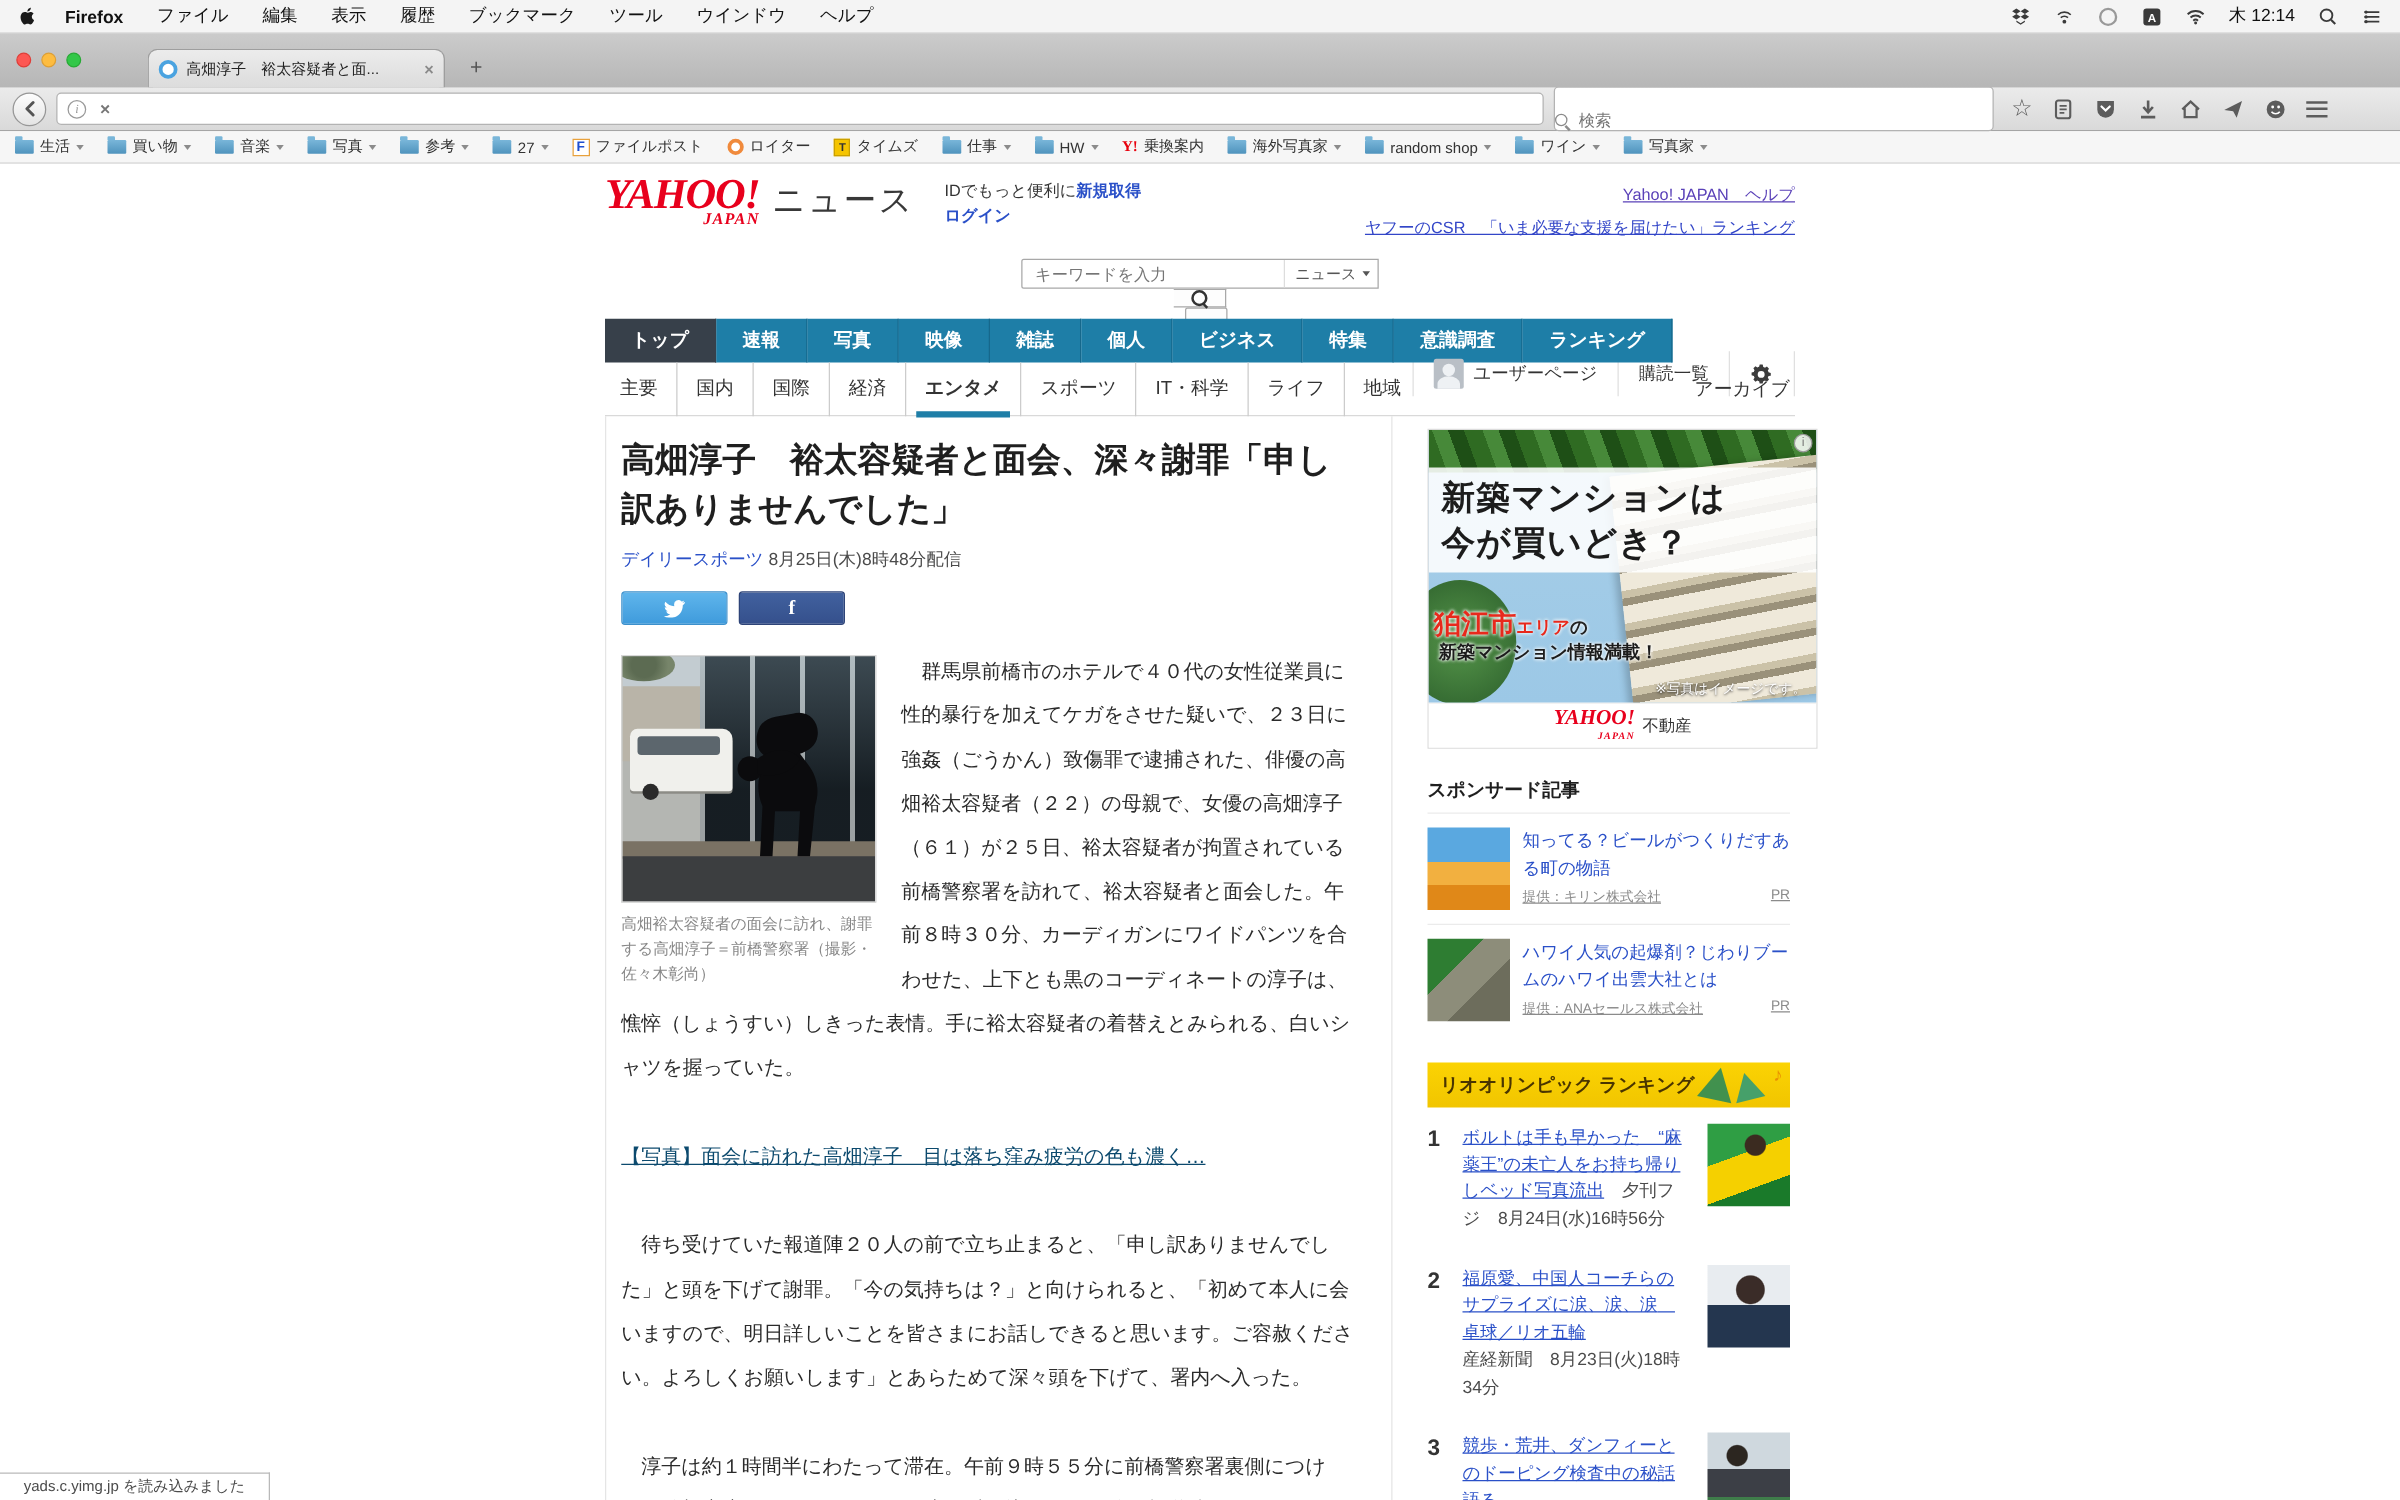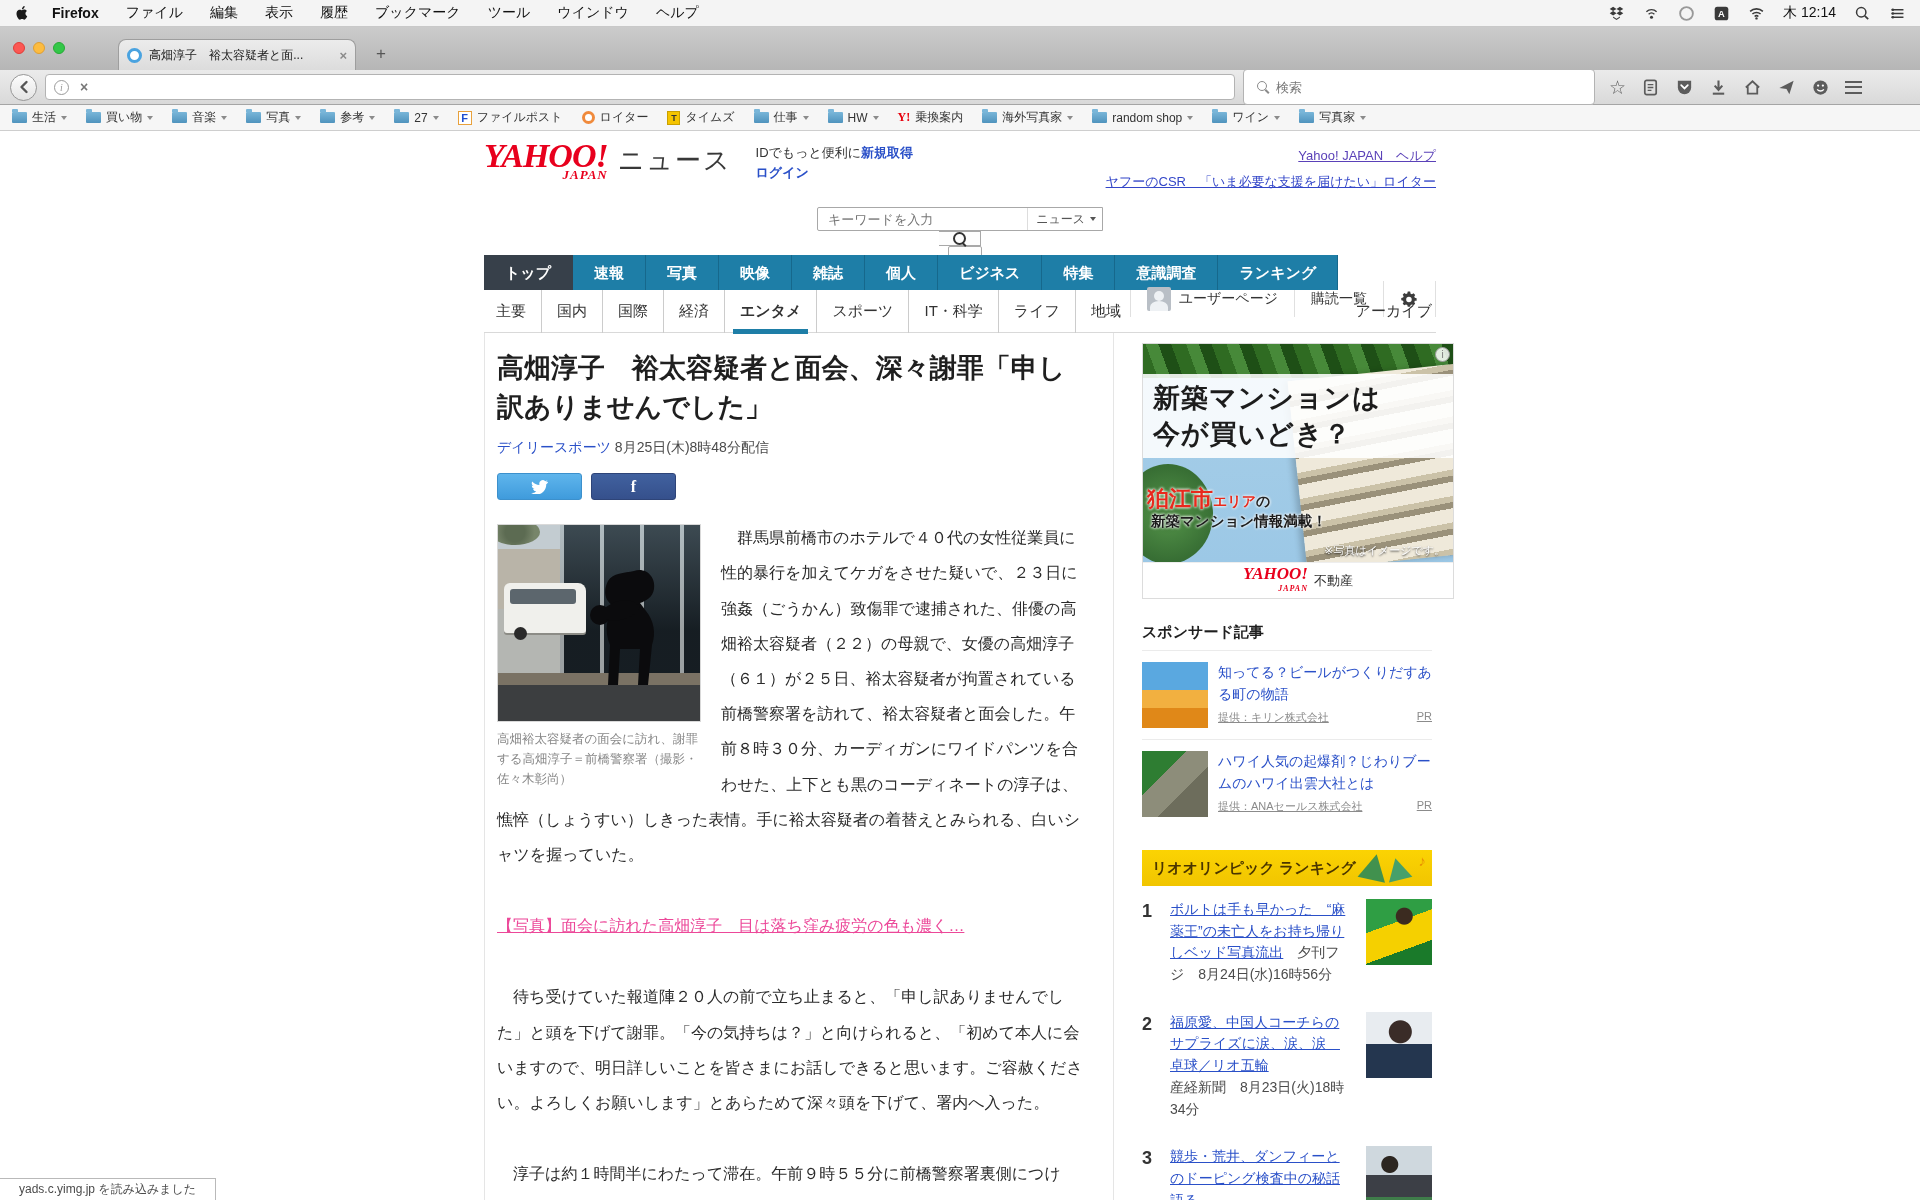--- a/index.html
+++ b/index.html
@@ -29,21 +29,21 @@
   .tab-close { color:#8a8a8a; font-size:13px; font-weight:bold; }
   .newtab { position:absolute; left:368px; bottom:4px; width:26px; height:24px; color:#555; font-size:17px; text-align:center; line-height:24px; }
 
   
   .navbar { height:35px; background:linear-gradient(#ebebeb,#d9d9d9); border-bottom:1px solid #a5a5a5; display:flex; align-items:center; padding:0 10px; gap:8px; }
   .backbtn { width:27px; height:27px; border-radius:50%; border:1px solid #979797; background:linear-gradient(#fdfdfd,#e4e4e4); display:flex; align-items:center; justify-content:center; flex:none; }
   .urlfield { width:1190px; height:26px; background:#fff; border:1px solid #b3b3b3; border-radius:4px; display:flex; align-items:center; padding:0 8px; gap:7px; }
   .iicon { width:15px; height:15px; border-radius:50%; border:1px solid #9a9a9a; color:#9a9a9a; font-size:10px; text-align:center; line-height:14px; font-family:"Liberation Serif",serif; font-style:italic; flex:none; }
   .urltext { font-size:13px; color:#3c3c3c; flex:1; white-space:nowrap; overflow:hidden; }
   .stopx { color:#777; font-size:14px; font-weight:bold; padding:0 4px; }
-  .ffsearch { width:352px; height:36px; background:#fff; border:1px solid #b3b3b3; border-radius:4px; display:flex; align-items:center; padding:0 13px; gap:6px; }
+  .ffsearch { width:352px; height:36px; background:#fff; border:1px solid #b3b3b3; border-radius:4px; display:flex; align-items:flex-end; padding:0 0; gap:6px; }
   .ffsearch input { border:none; outline:none; flex:1; font-size:13px; font-family:inherit; color:#444; background:transparent; }
   .mag { width:13px; height:13px; position:relative; flex:none; }
   .mag::before { content:""; position:absolute; left:0; top:0; width:8px; height:8px; border:1.6px solid #8b8b8b; border-radius:50%; }
   .mag::after { content:""; position:absolute; left:8.5px; top:8.5px; width:5px; height:1.8px; background:#8b8b8b; transform:rotate(45deg); transform-origin:0 0; }
   .tbicons { display:flex; align-items:center; gap:15px; margin-left:6px; }
   .tbicons .ti { width:19px; height:19px; color:#5c5c5c; }
   .star { font-size:19px; line-height:19px; color:#5c5c5c; }
   .hamb { width:17px; height:13px; border-top:2.5px solid #5c5c5c; border-bottom:2.5px solid #5c5c5c; position:relative; }
   .hamb::after { content:""; position:absolute; left:0; top:3px; height:2.5px; width:100%; background:#5c5c5c; }
 
@@ -112,21 +112,21 @@
 
   .arttitle { font-size:27px; font-weight:bold; color:#1f1f1f; line-height:1.45; margin-top:16px; }
   .byline { margin-top:12px; font-size:14px; color:#4b4b4b; }
   .byline a { color:#2a50c8; text-decoration:none; }
   .social { display:flex; gap:9px; margin-top:16px; }
   .sbtn { width:85px; height:27px; border-radius:3px; display:flex; align-items:center; justify-content:center; }
   .sbtn.tw { background:linear-gradient(#5fb5ec,#3f9bdc); border:1px solid #3c90cc; }
   .sbtn.fb { background:linear-gradient(#41619f,#35508c); border:1px solid #2e4478; color:#fff; font-weight:bold; font-size:16px; font-family:"Liberation Serif",serif; }
   .artbody { margin-top:20px; font-size:16px; line-height:2.2; color:#2b2b2b; }
   .artbody p { margin-bottom:36px; }
-  .photolink { color:#ec4899; }
+  .photolink { color:#0c4a6e; }
   .photobox { float:left; width:206px; margin:4px 18px 8px 0; }
   .photo { width:204px; height:198px; background:#b4b6b2; position:relative; overflow:hidden; border:1px solid #d9d9d9; }
   .ph-sky { position:absolute; left:0; top:0; width:70px; height:30px; background:#c3ccd1; }
   .ph-tree { position:absolute; left:-8px; top:-6px; width:50px; height:26px; background:radial-gradient(circle,#5c6b52 35%,#77856a 70%); border-radius:50%; }
   .ph-wall { position:absolute; left:0; top:24px; width:80px; height:60px; background:#b9b4a8; }
   .ph-glass { position:absolute; left:62px; top:0; width:142px; height:152px; background:repeating-linear-gradient(90deg,#cfd6d8 0 4px,#1d272e 4px 40px); }
   .ph-glass::after { content:""; position:absolute; inset:0; background:linear-gradient(180deg,rgba(120,140,150,.35),rgba(0,0,0,.25) 70%); }
   .ph-van { position:absolute; left:6px; top:58px; width:82px; height:50px; background:#f0f0ec; border-radius:6px 8px 3px 3px; box-shadow:0 2px 0 #8c8c86; }
   .ph-van::before { content:""; position:absolute; left:6px; top:6px; width:66px; height:15px; background:#5c666d; border-radius:3px; }
   .ph-van::after { content:""; position:absolute; left:10px; bottom:-7px; width:13px; height:13px; background:#2a2a2a; border-radius:50%; }
@@ -391,21 +391,21 @@
           <div class="ylogo-sub">JAPAN</div>
         </div>
         <div class="yservice">ニュース</div>
         <div class="ypromo">
           <span>IDでもっと便利に</span><a href="#" class="bold">新規取得</a><br>
           <a href="#" class="bold">ログイン</a>
         </div>
       </div>
       <div class="yhead-right">
         <a href="#" class="helplink">Yahoo! JAPAN　ヘルプ</a><br>
-        <a href="#" class="csrlink">ヤフーのCSR　「いま必要な支援を届けたい」ロイター</a>
+        <a href="#" class="csrlink">ヤフーのCSR　「いま必要な支援を届けたい」ランキング</a>
       </div>
     </div>
 
     <div class="ysearchrow">
       <div class="ysearchbox">
         <input placeholder="キーワードを入力" style="">
         <span class="yscope">
             <span>ニュース</span>
             <span class="bm-caret"></span>
           </span>

